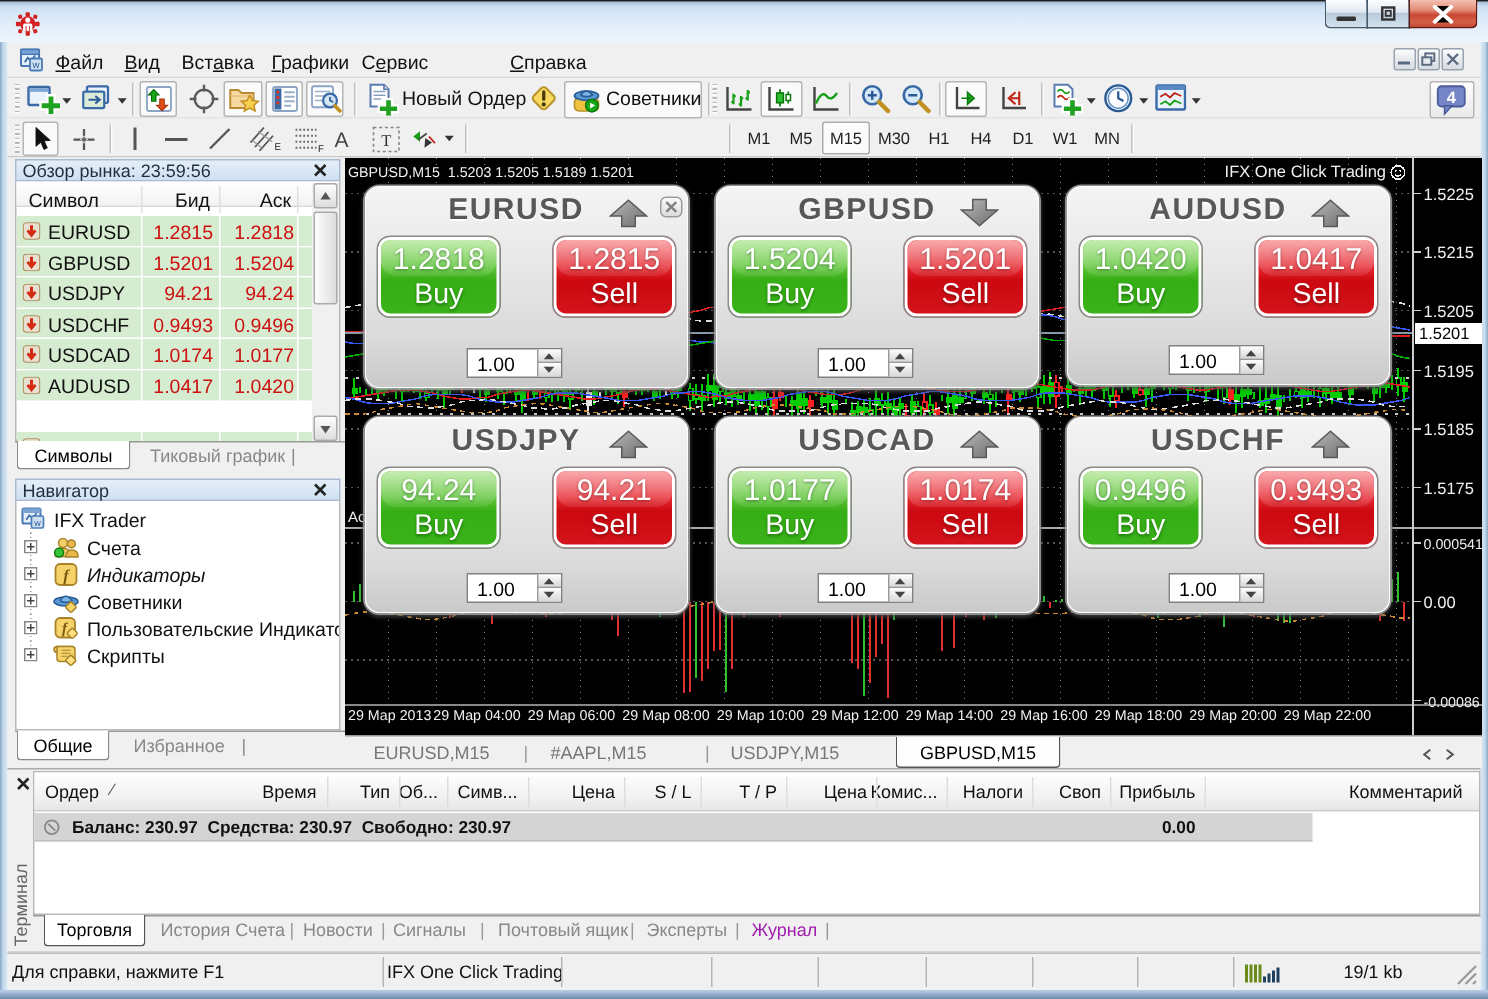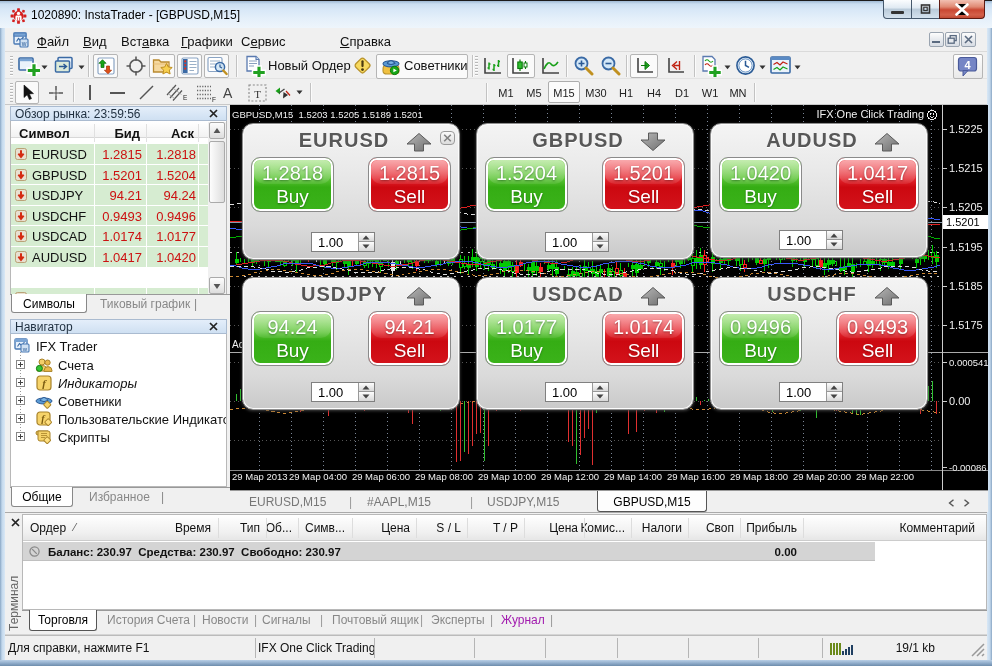--- a/index.html
+++ b/index.html
@@ -23,21 +23,20 @@
 <rect x="13.4" y="6.5" width="3" height="3" rx="0.6"></rect>
 <rect x="2.2" y="1.9" width="2.6" height="2.6" rx="0.5" transform="rotate(-15 3.5 3.2)"></rect>
 <rect x="12.2" y="1.9" width="2.6" height="2.6" rx="0.5" transform="rotate(15 13.5 3.2)"></rect>
 <rect x="2.2" y="11.5" width="2.6" height="2.6" rx="0.5" transform="rotate(15 3.5 12.8)"></rect>
 <rect x="12.2" y="11.5" width="2.6" height="2.6" rx="0.5" transform="rotate(-15 13.5 12.8)"></rect>
 </g>
       </g>
 <circle cx="8.5" cy="5.4" r="1.7" fill="#fff"></circle>
 <path d="M5.4 12.6 L5.4 8.9 Q5.4 7.6 6.6 7.6 L10.4 7.6 Q11.6 7.6 11.6 8.9 L11.6 12.6 L9.9 12.6 L9.9 9.3 L9.3 9.3 L9.3 12.6 L7.7 12.6 L7.7 9.3 L7.1 9.3 L7.1 12.6 Z" fill="#fff"></path>
 </svg>
-    <div class="abs" style="left:31px;top:8px;font-size:12px;color:#000;">1020890: InstaTrader - [GBPUSD,M15]</div>
     <div class="abs" style="left:883px;top:0;width:102px;height:19px;">
 <div style="position:absolute;left:0;top:0;width:29px;height:19px;border:1px solid #45586c;border-top:none;border-radius:0 0 0 4px;background:linear-gradient(180deg,#fbfdfe,#dfe9f2 45%,#b9cad9 50%,#d4e2ee);"></div>
 <div style="position:absolute;left:28px;top:0;width:29px;height:19px;border:1px solid #45586c;border-top:none;background:linear-gradient(180deg,#fbfdfe,#dfe9f2 45%,#b9cad9 50%,#d4e2ee);"></div>
 <div style="position:absolute;left:56px;top:0;width:46px;height:19px;border:1px solid #5d1a12;border-top:none;border-radius:0 0 4px 0;background:linear-gradient(180deg,#f2c0b2,#e08a74 38%,#c94732 55%,#d4604a 82%,#c04a34);"></div>
 <div style="position:absolute;left:8px;top:11px;width:13px;height:3px;background:#333;border-radius:1px"></div>
 <svg style="position:absolute;left:35px;top:4px" width="15" height="11" viewBox="0 0 15 11">
         <rect x="3.5" y="1" width="8" height="8" fill="none" stroke="#333" stroke-width="1.6"></rect>
         <rect x="5.8" y="3.2" width="3.4" height="3.4" fill="none" stroke="#333" stroke-width="1.2"></rect>
       </svg>
 <svg style="position:absolute;left:71px;top:3px" width="16" height="13" viewBox="0 0 16 13">
@@ -274,21 +273,21 @@
     <div class="abs" style="left:668px;top:87px;width:28px;text-align:center;font-size:11px;color:#222;">D1</div>
     <div class="abs" style="left:696px;top:87px;width:28px;text-align:center;font-size:11px;color:#222;">W1</div>
     <div class="abs" style="left:724px;top:87px;width:28px;text-align:center;font-size:11px;color:#222;">MN</div>
     <div class="abs" style="left:754px;top:83px;width:2px;height:19px;border-left:1px solid #c2c2c2;border-right:1px solid #fbfbfb;"></div>
     <div class="abs" style="left:5px;top:105px;width:225px;height:406px;background:#f0f0f0;"></div>
     <div class="abs" style="left:10px;top:106px;width:217px;height:15px;background:linear-gradient(180deg,#e4eefa,#cfe0f2);border:1px solid #aabbd0;font-size:12px;color:#1f2f3f;padding-left:4px;line-height:14px;">Обзор рынка: 23:59:56</div>
     <svg class="ic" style="left:209px;top:109px" width="9" height="9" viewBox="0 0 9 9">
       <path d="M1 1 L8 8 M8 1 L1 8" stroke="#222" stroke-width="1.7"></path>
     </svg>
     <div class="abs" style="left:10px;top:121px;width:217px;height:173px;background:#fff;border:1px solid #b8b8b8;border-top:none;overflow:hidden;"></div>
-    <div class="abs" style="left:11px;top:122px;width:197px;height:16px;background:linear-gradient(180deg,#ffffff,#f2f2f2);border-bottom:1px solid #d8d8d8;font-weight:bold;">
+    <div class="abs" style="left:11px;top:122px;width:197px;height:16px;background:linear-gradient(180deg,#ffffff,#f2f2f2);border-bottom:1px solid #d8d8d8;">
 <div style="position:absolute;left:8px;top:4px;font-size:13px;color:#111">Символ</div>
 <div style="position:absolute;right:68px;top:4px;font-size:13px;color:#111">Бид</div>
 <div style="position:absolute;right:14px;top:4px;font-size:13px;color:#111">Аск</div>
 <div style="position:absolute;left:83px;top:2px;width:1px;height:18px;background:#e0e0e0"></div>
 <div style="position:absolute;left:135px;top:2px;width:1px;height:18px;background:#e0e0e0"></div>
 <div style="position:absolute;left:187px;top:2px;width:1px;height:18px;background:#e0e0e0"></div>
 </div>
     <div class="abs" style="left:11px;top:144px;width:197px;height:150px;overflow:hidden;">
       <div style="position:absolute;left:0;top:0.0px;width:197px;height:20.6px;background:#d6ecd1;border-bottom:1px solid #fff;">
 <svg style="position:absolute;left:4px;top:4px" width="12" height="12" viewBox="0 0 12 12">

